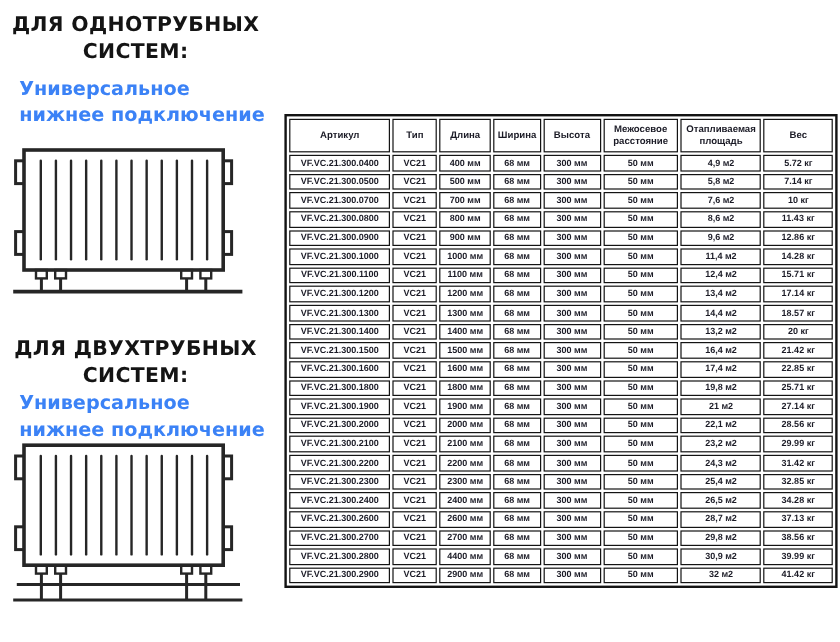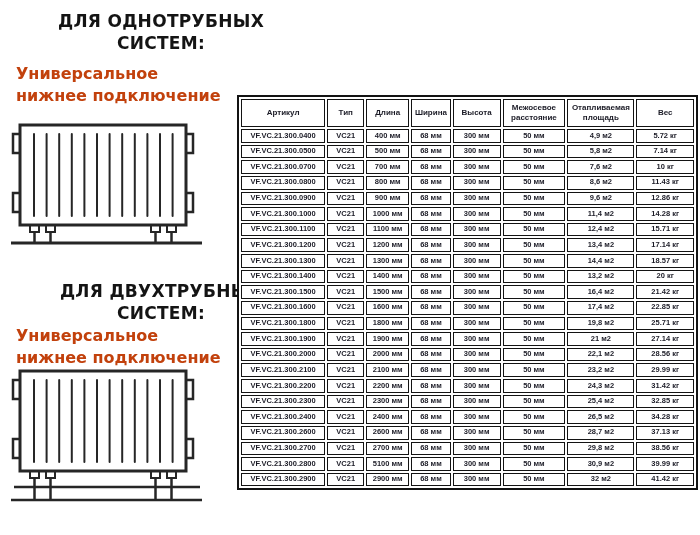--- a/index.html
+++ b/index.html
@@ -23,35 +23,34 @@
     left: 8px;
     width: 210px;
     text-align: center;
     font-family: "DejaVu Sans", sans-serif;
     font-weight: bold;
     font-size: 17px;
     line-height: 1.32;
     letter-spacing: 0.3px;
     color: #141414;
     white-space: pre-line;
-    margin-left: 48px;
   }
   #title-1 { top: 10px; }
   #title-2 { top: 280px; }
 
   .section-subtitle {
     position: absolute;
     left: 16px;
     width: 205px;
     text-align: left;
     font-family: "DejaVu Sans", sans-serif;
     font-weight: bold;
     font-size: 16px;
     line-height: 1.38;
-    color: #c2410c;
+    color: #3b82f6;
   }
   #subtitle-1 { top: 63px; }
   #subtitle-2 { top: 325px; }
 
   .radiator-figure {
     position: absolute;
     left: 10px;
   }
   #figure-1 { top: 121px; }
   #figure-2 { top: 367px; }
@@ -431,21 +430,21 @@
             <td>2700 мм</td>
             <td>68 мм</td>
             <td>300 мм</td>
             <td>50 мм</td>
             <td>29,8 м2</td>
             <td>38.56 кг</td>
           </tr>
           <tr>
             <td>VF.VC.21.300.2800</td>
             <td>VC21</td>
-            <td>5100 мм</td>
+            <td>4400 мм</td>
             <td>68 мм</td>
             <td>300 мм</td>
             <td>50 мм</td>
             <td>30,9 м2</td>
             <td>39.99 кг</td>
           </tr>
           <tr>
             <td>VF.VC.21.300.2900</td>
             <td>VC21</td>
             <td>2900 мм</td>

